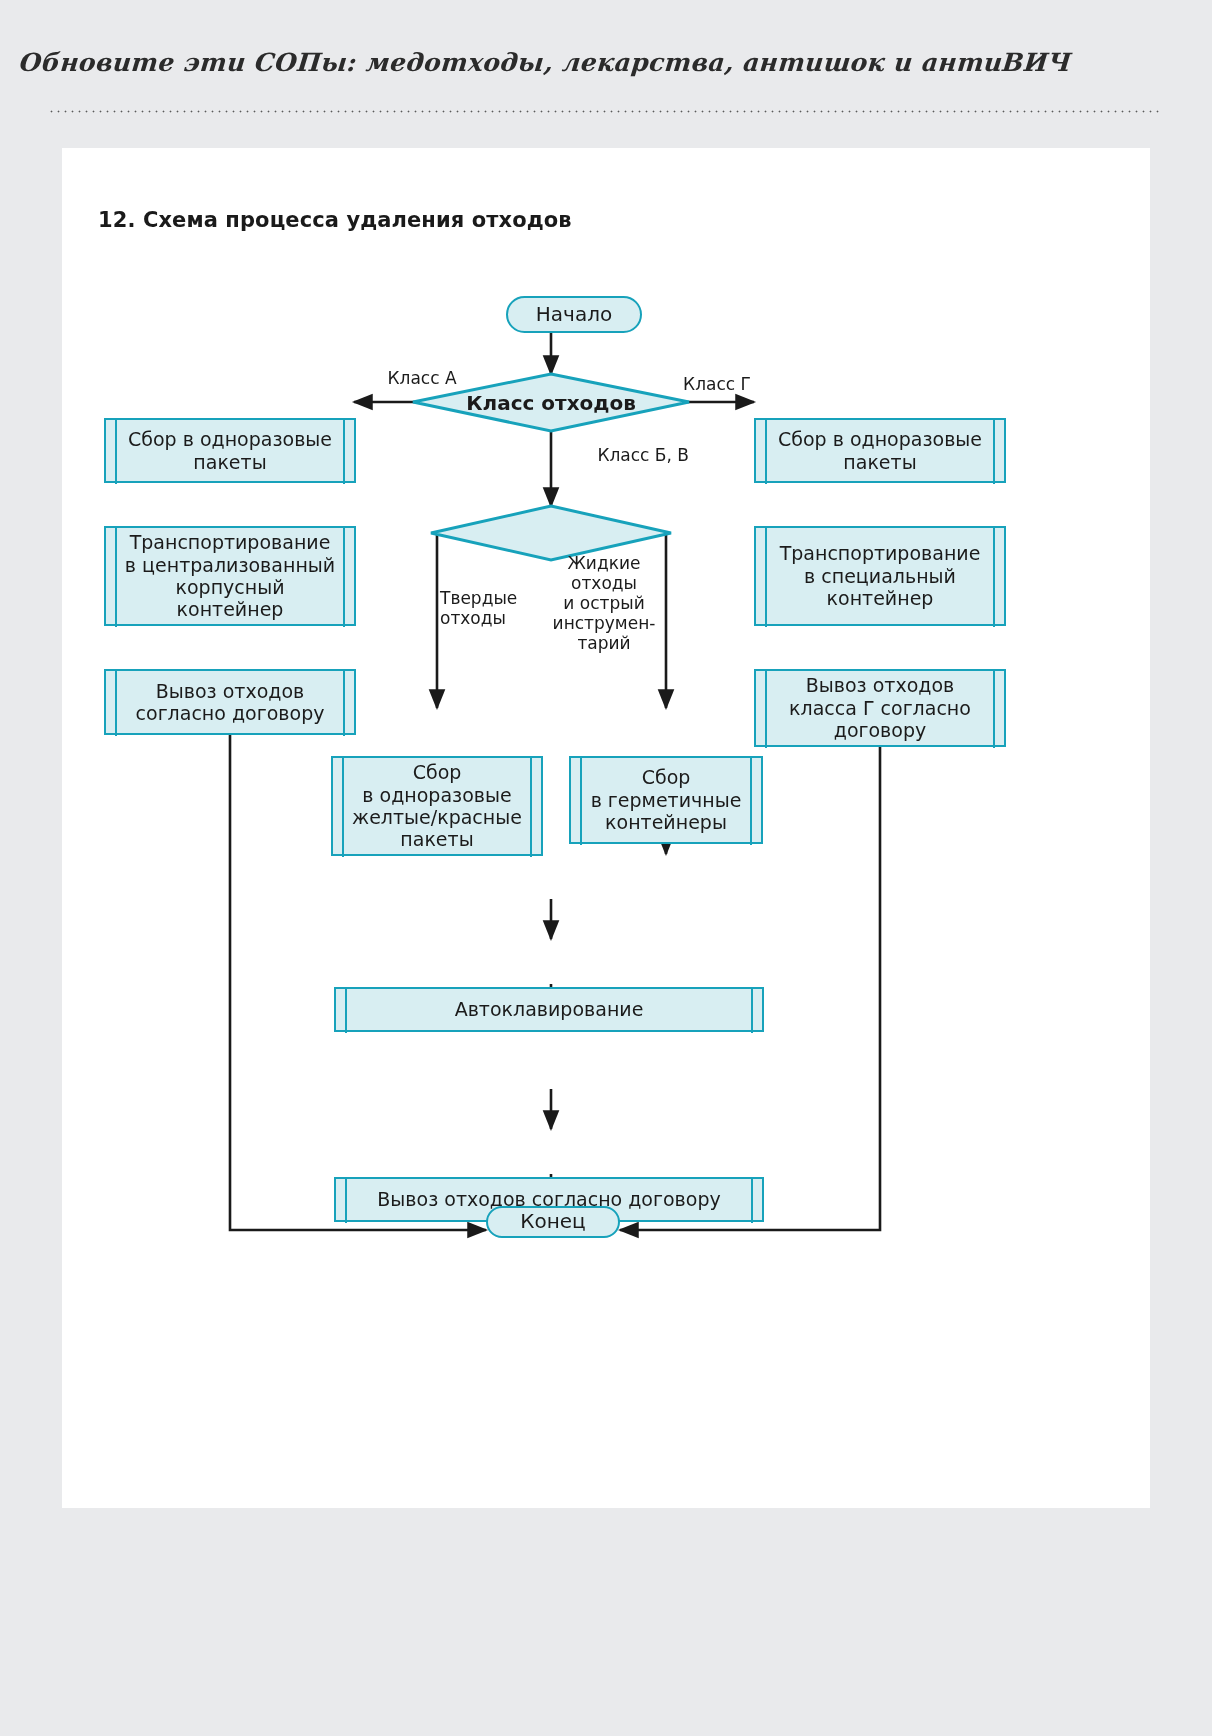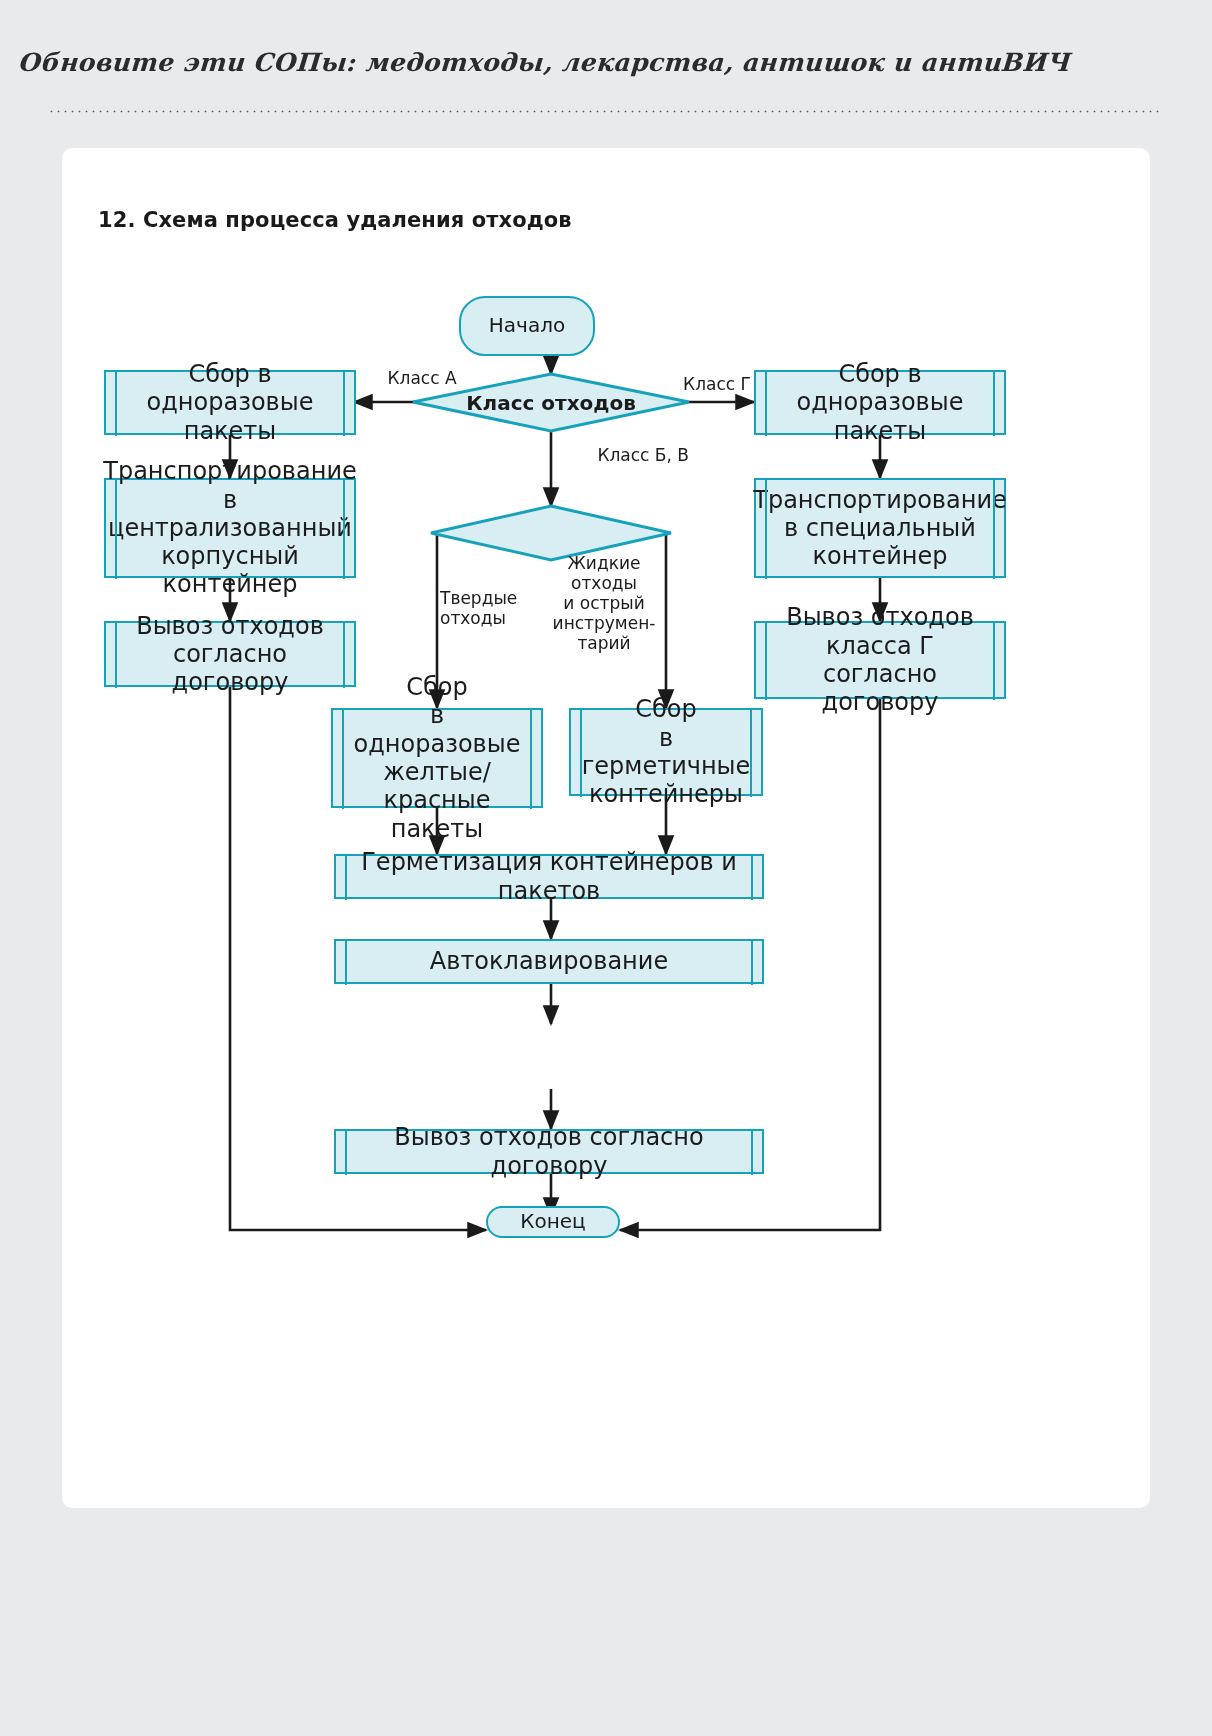--- a/index.html
+++ b/index.html
@@ -47,21 +47,20 @@
   }
 
   
   .sheet {
     position: absolute;
     left: 62px;
     top: 148px;
     width: 1088px;
     height: 1360px;
     background: #ffffff;
-    border-radius: 10px;
   }
 
   .section-title {
     position: absolute;
     left: 36px;
     top: 60px;
     font-size: 21px;
     font-weight: bold;
     color: #1a1a1a;
     letter-spacing: 0.1px;
@@ -86,22 +85,23 @@
     justify-content: center;
     text-align: center;
     color: #1b1b1b;
     line-height: 1.18;
   }
 
   
   .box {
     background: #d8eef2;
     border: 2.5px solid #17a2bb;
-    font-size: 24px;
+    font-size: 19px;
     padding: 8px 18px;
+    margin-top: 48px;
   }
   .box::before,
   .box::after {
     content: "";
     position: absolute;
     top: -2.5px;
     bottom: -2.5px;
     width: 0;
     border-left: 2.5px solid #17a2bb;
   }
@@ -199,21 +199,21 @@
 
         <path d="M818,551 L818,1082 L558,1082"></path>
       </g>
 
       <g fill="#d8eef2" stroke="#17a2bb" stroke-width="3">
         <polygon points="489,226 627,254 489,283 351,254"></polygon>
         <polygon points="489,358 609,385 489,412 369,385"></polygon>
       </g>
     </svg>
 
-    <div class="node terminator" style="left:397px; top:148px; width:136px; height:60px;">
+    <div class="node terminator" style="left:444px; top:148px; width:136px; height:37px;">
       <span>Начало</span>
     </div>
 
     <div class="diamond-wrap" style="left:351px; top:226px; width:276px; height:57px;">
       <span class="dlabel">Класс отходов</span>
     </div>
 
 
     <div class="node box" style="left:42px; top:222px; width:252px; height:65px; white-space:pre-line;">
       <span>Сбор в одноразовые
@@ -255,23 +255,20 @@
 желтые/красные
 пакеты</span>
     </div>
 
     <div class="node box" style="left:507px; top:560px; width:194px; height:88px; white-space:pre-line;">
       <span>Сбор
 в герметичные
 контейнеры</span>
     </div>
 
-    <div class="node box" style="left:272px; top:706px; width:430px; height:45px;">
-      <span>Герметизация контейнеров и пакетов</span>
-    </div>
 
     <div class="node box" style="left:272px; top:791px; width:430px; height:45px;">
       <span>Автоклавирование</span>
     </div>
 
 
     <div class="node box" style="left:272px; top:981px; width:430px; height:45px;">
       <span>Вывоз отходов согласно договору</span>
     </div>
 

